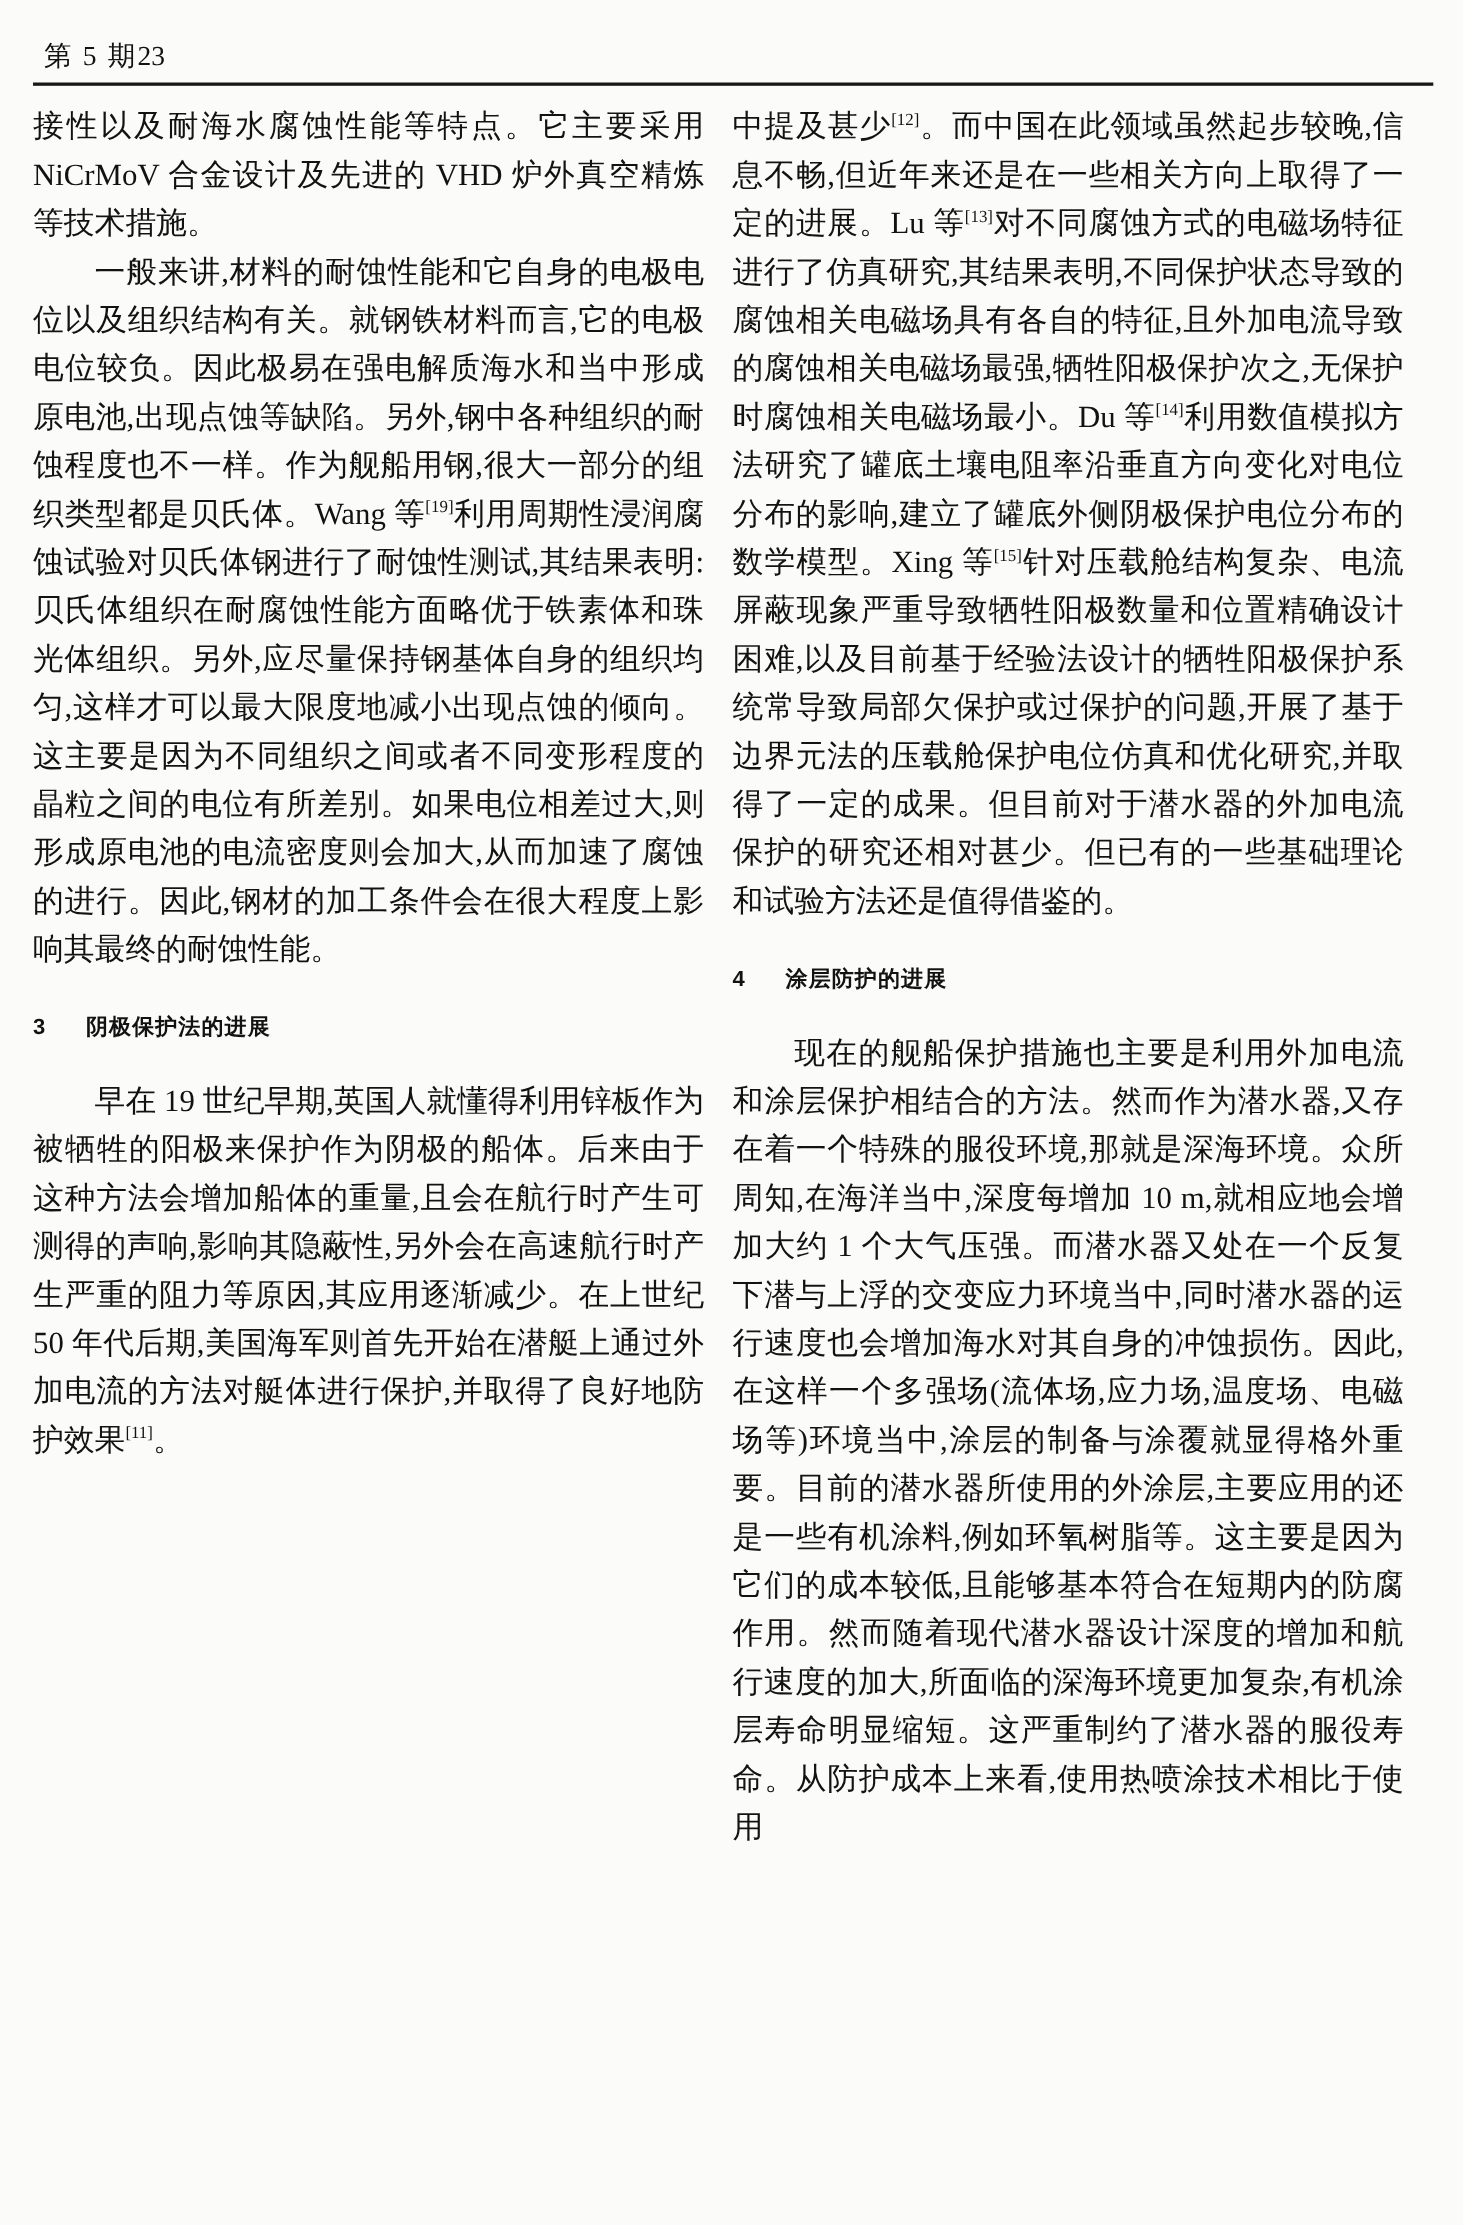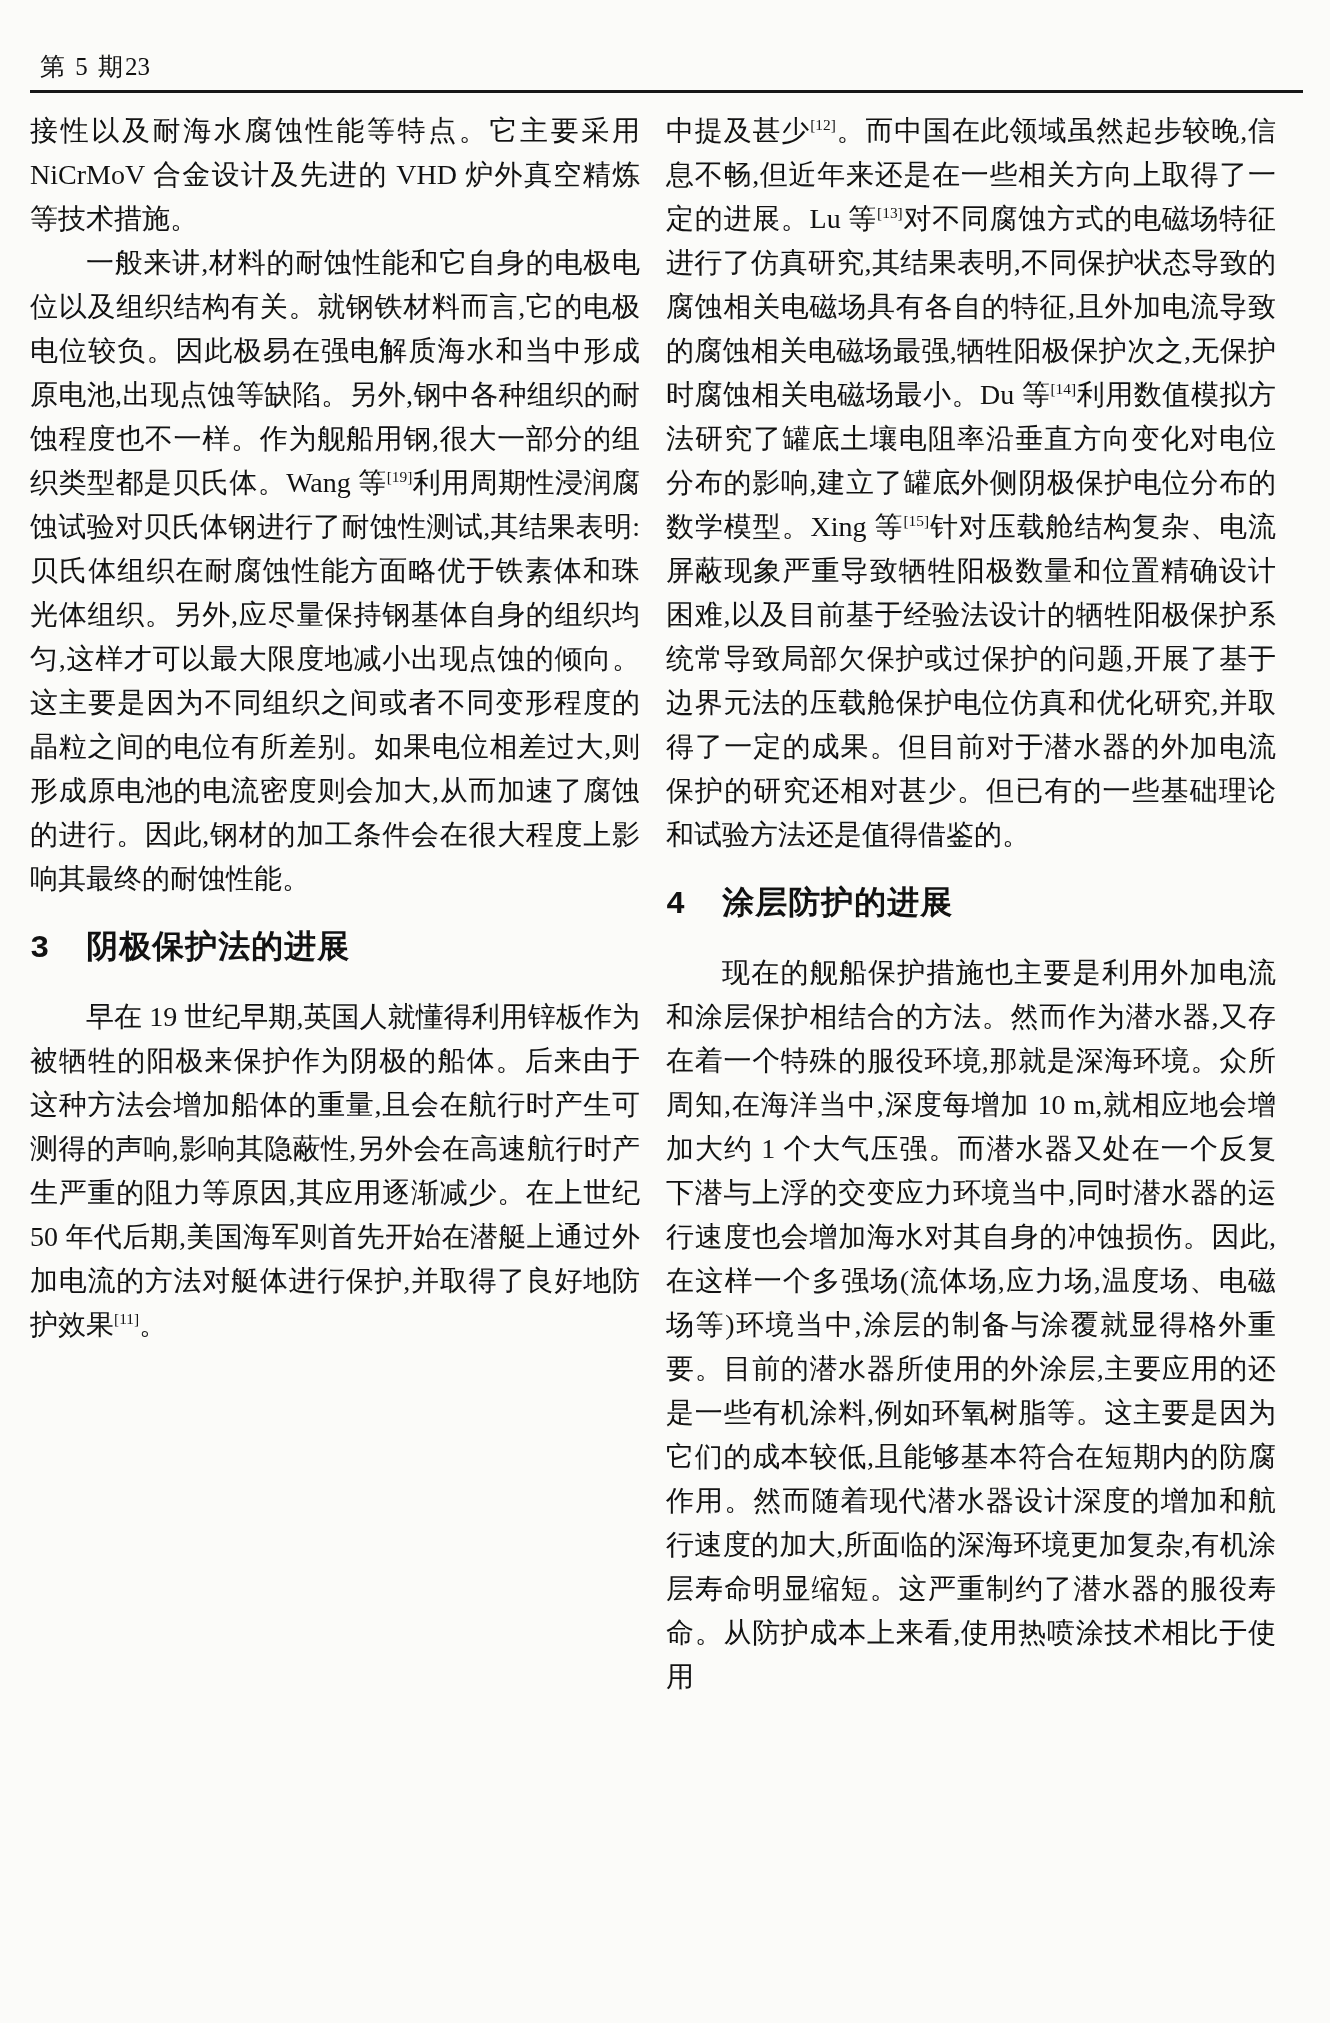--- a/index.html
+++ b/index.html
@@ -11,41 +11,40 @@
   }
   .page{
     position:relative;box-sizing:border-box;
     width:1330px;height:2023px;overflow:hidden;
     padding:38px 27px 6px 30px;
   }
   .page-header{
     display:flex;align-items:baseline;
     font-size:25px;line-height:27px;
     padding:0 8px 0 10px;
-    margin-top:15px;
   }
   .issue-label{flex:0 0 auto;letter-spacing:2px;}
   .running-title{flex:1 1 auto;text-align:center;letter-spacing:2px;}
   .page-number{flex:0 0 auto;text-align:center;}
   .header-rule{height:3px;background:#181818;margin-top:10px;}
   .columns{display:flex;gap:26px;margin-top:16px;}
   .col{
     width:610px;flex:0 0 610px;
     font-size:28px;line-height:44px;
     text-align:justify;
   }
   .para{margin:0;}
   .para.indent{text-indent:2em;}
   sup.ref{
     font-size:0.55em;line-height:0;vertical-align:super;
     letter-spacing:0;
   }
   .sec-heading{
-    font-family:Liberation Mono, monospace;
-    font-size:32px;font-weight:700;
+    font-family:Liberation Sans, sans-serif;
+    font-size:20px;font-weight:700;
     line-height:44px;margin:26px 0 24px 0;
     text-align:left;letter-spacing:1px;
   }
   .sec-num{margin-right:36px;}
 </style>
 </head>
 <body>
 
 <div class="page">
   <header class="page-header">

